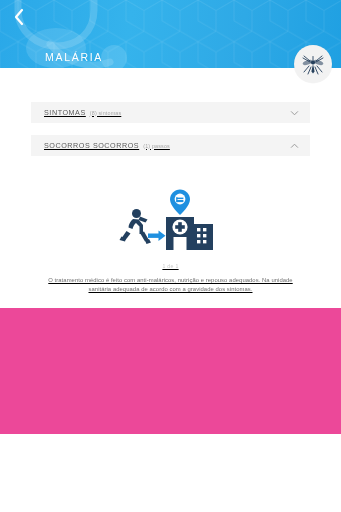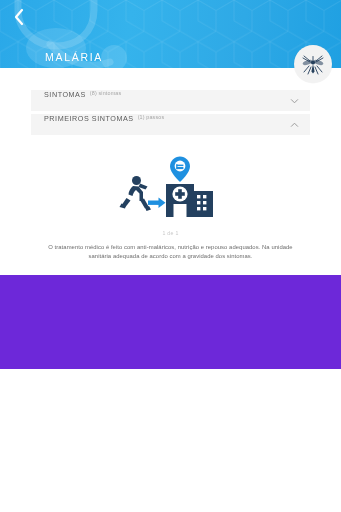--- a/index.html
+++ b/index.html
@@ -8,23 +8,24 @@
     width: 341px;
     height: 512px;
     background: #ffffff;
     font-family: "Liberation Sans", sans-serif;
     overflow: hidden;
   }
 
   .screen {
     position: relative;
     width: 341px;
-    height: 369px;
-    background: #6d28d9;
+    height: 434px;
+    background: #ec4899;
     overflow: hidden;
+    text-decoration: underline;
   }
 
   
   .header {
     position: relative;
     width: 341px;
     height: 68px;
     background: linear-gradient(100deg, #2aa8e8 0%, #35b3ec 38%, #2ea9e6 70%, #1fa0e2 100%);
     overflow: hidden;
   }
@@ -97,25 +98,25 @@
     padding: 0;
     background: #ffffff;
   }
 
   .accordion-list { padding-top: 22px; }
 
   .acc-item { margin-bottom: 3px; }
 
   .acc-header {
     position: relative;
-    margin: 0 31px;
+    margin: 12px 31px;
     height: 21px;
     background: #f4f4f4;
     display: flex;
-    align-items: flex-start;
+    align-items: center;
     padding: 0 11px 0 13px;
     cursor: pointer;
   }
 
   .acc-title {
     font-size: 7.2px;
     letter-spacing: 0.55px;
     color: #5a5a5a;
     white-space: nowrap;
   }
@@ -230,21 +231,21 @@
           <span class="acc-chevron">
             <svg width="9" height="9" viewBox="0 0 10 10">
               <polyline points="1.5,3.5 5,7 8.5,3.5" fill="none" stroke="#9b9b9b" stroke-width="1.1" stroke-linecap="round" stroke-linejoin="round"></polyline>
             </svg>
           </span>
         </div>
       </div>
 
       <div class="acc-item">
         <div class="acc-header">
-          <span class="acc-title">PRIMEIROS SINTOMAS</span>
+          <span class="acc-title">SOCORROS SOCORROS</span>
           <span class="acc-count">(1) passos</span>
           <span class="acc-chevron">
             <svg width="9" height="9" viewBox="0 0 10 10">
               <polyline points="1.5,6.5 5,3 8.5,6.5" fill="none" stroke="#9b9b9b" stroke-width="1.1" stroke-linecap="round" stroke-linejoin="round"></polyline>
             </svg>
           </span>
         </div>
 
         <div class="acc-panel">
 

